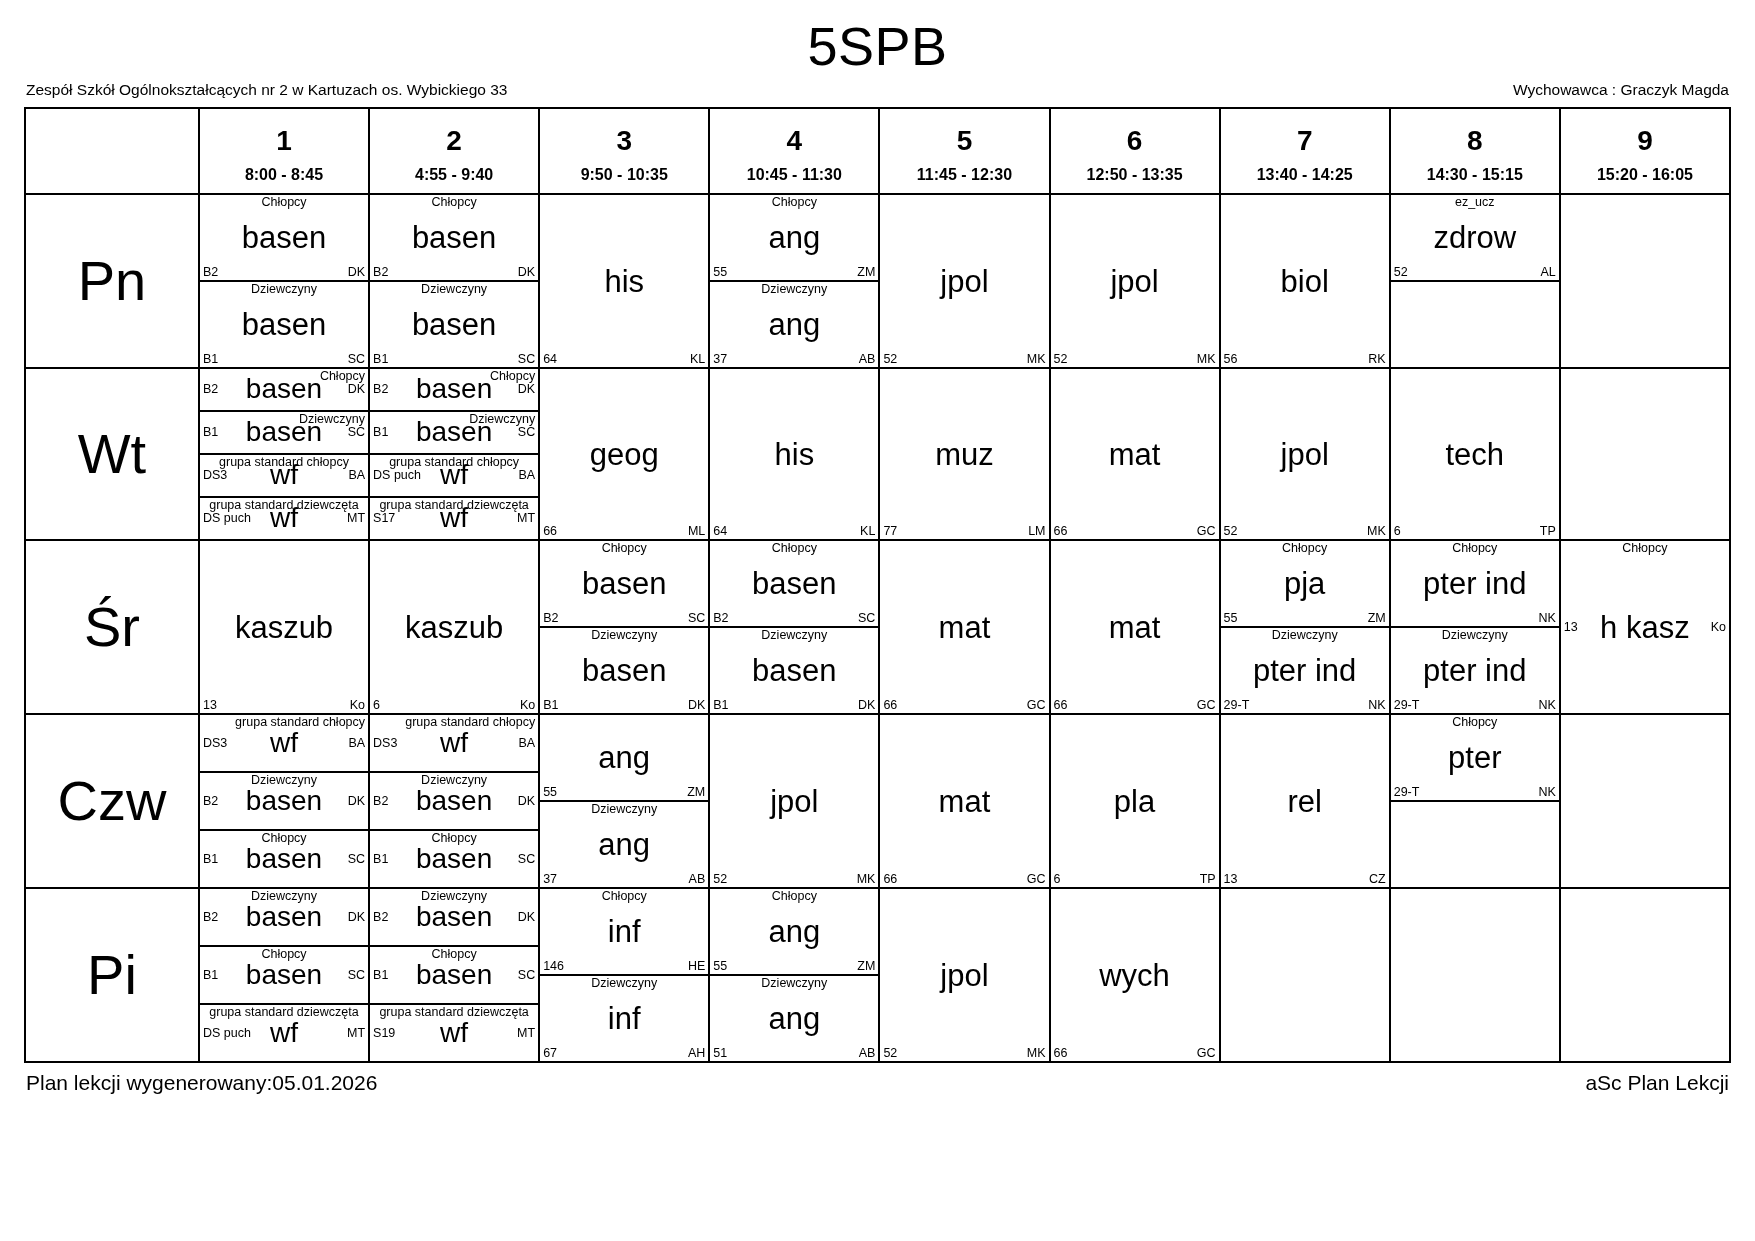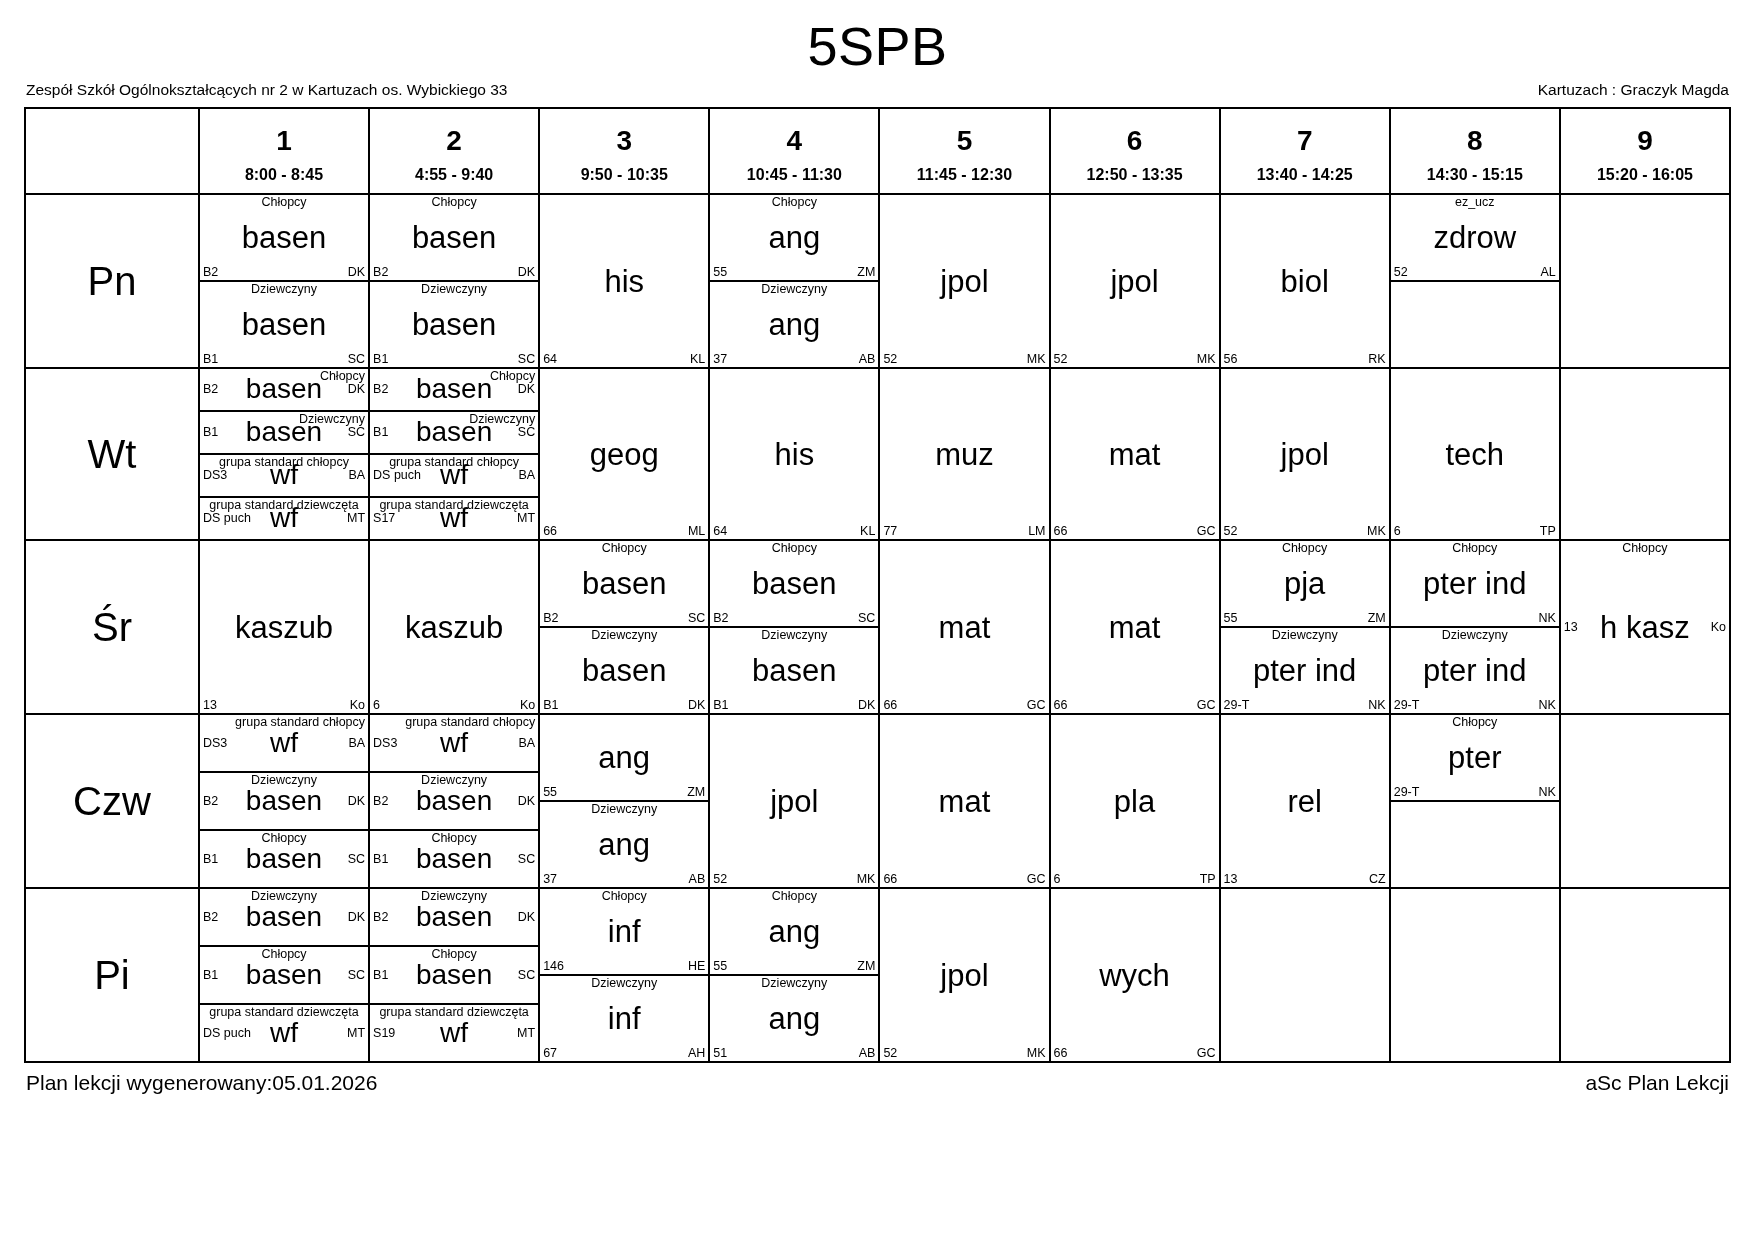--- a/index.html
+++ b/index.html
@@ -66,21 +66,21 @@
   .hdr-time {
     font-size: 16px;
     line-height: 1.1;
     padding-top: 10px;
   }
   .corner { height: 84px; }
 
   
   .day {
     text-align: center;
-    font-size: 40px;
+    font-size: 56px;
     line-height: 1;
   }
 
   
   .cell {
     position: relative;
     height: 100%;
     width: 100%;
     display: flex;
     flex-direction: column;
@@ -159,21 +159,21 @@
 </style>
 </head>
 <body>
 
 <div class="page">
 
   <div class="title">5SPB</div>
 
   <div class="subheader">
     <div>Zespół Szkół Ogólnokształcących nr 2 w Kartuzach os. Wybickiego 33</div>
-    <div>Kartuzach : Graczyk Magda</div>
+    <div>Wychowawca : Graczyk Magda</div>
   </div>
 
   <table class="tt">
     <colgroup>
       <col class="c-day">
       <col class="c-les">
         <col class="c-les">
         <col class="c-les">
         <col class="c-les">
         <col class="c-les">

